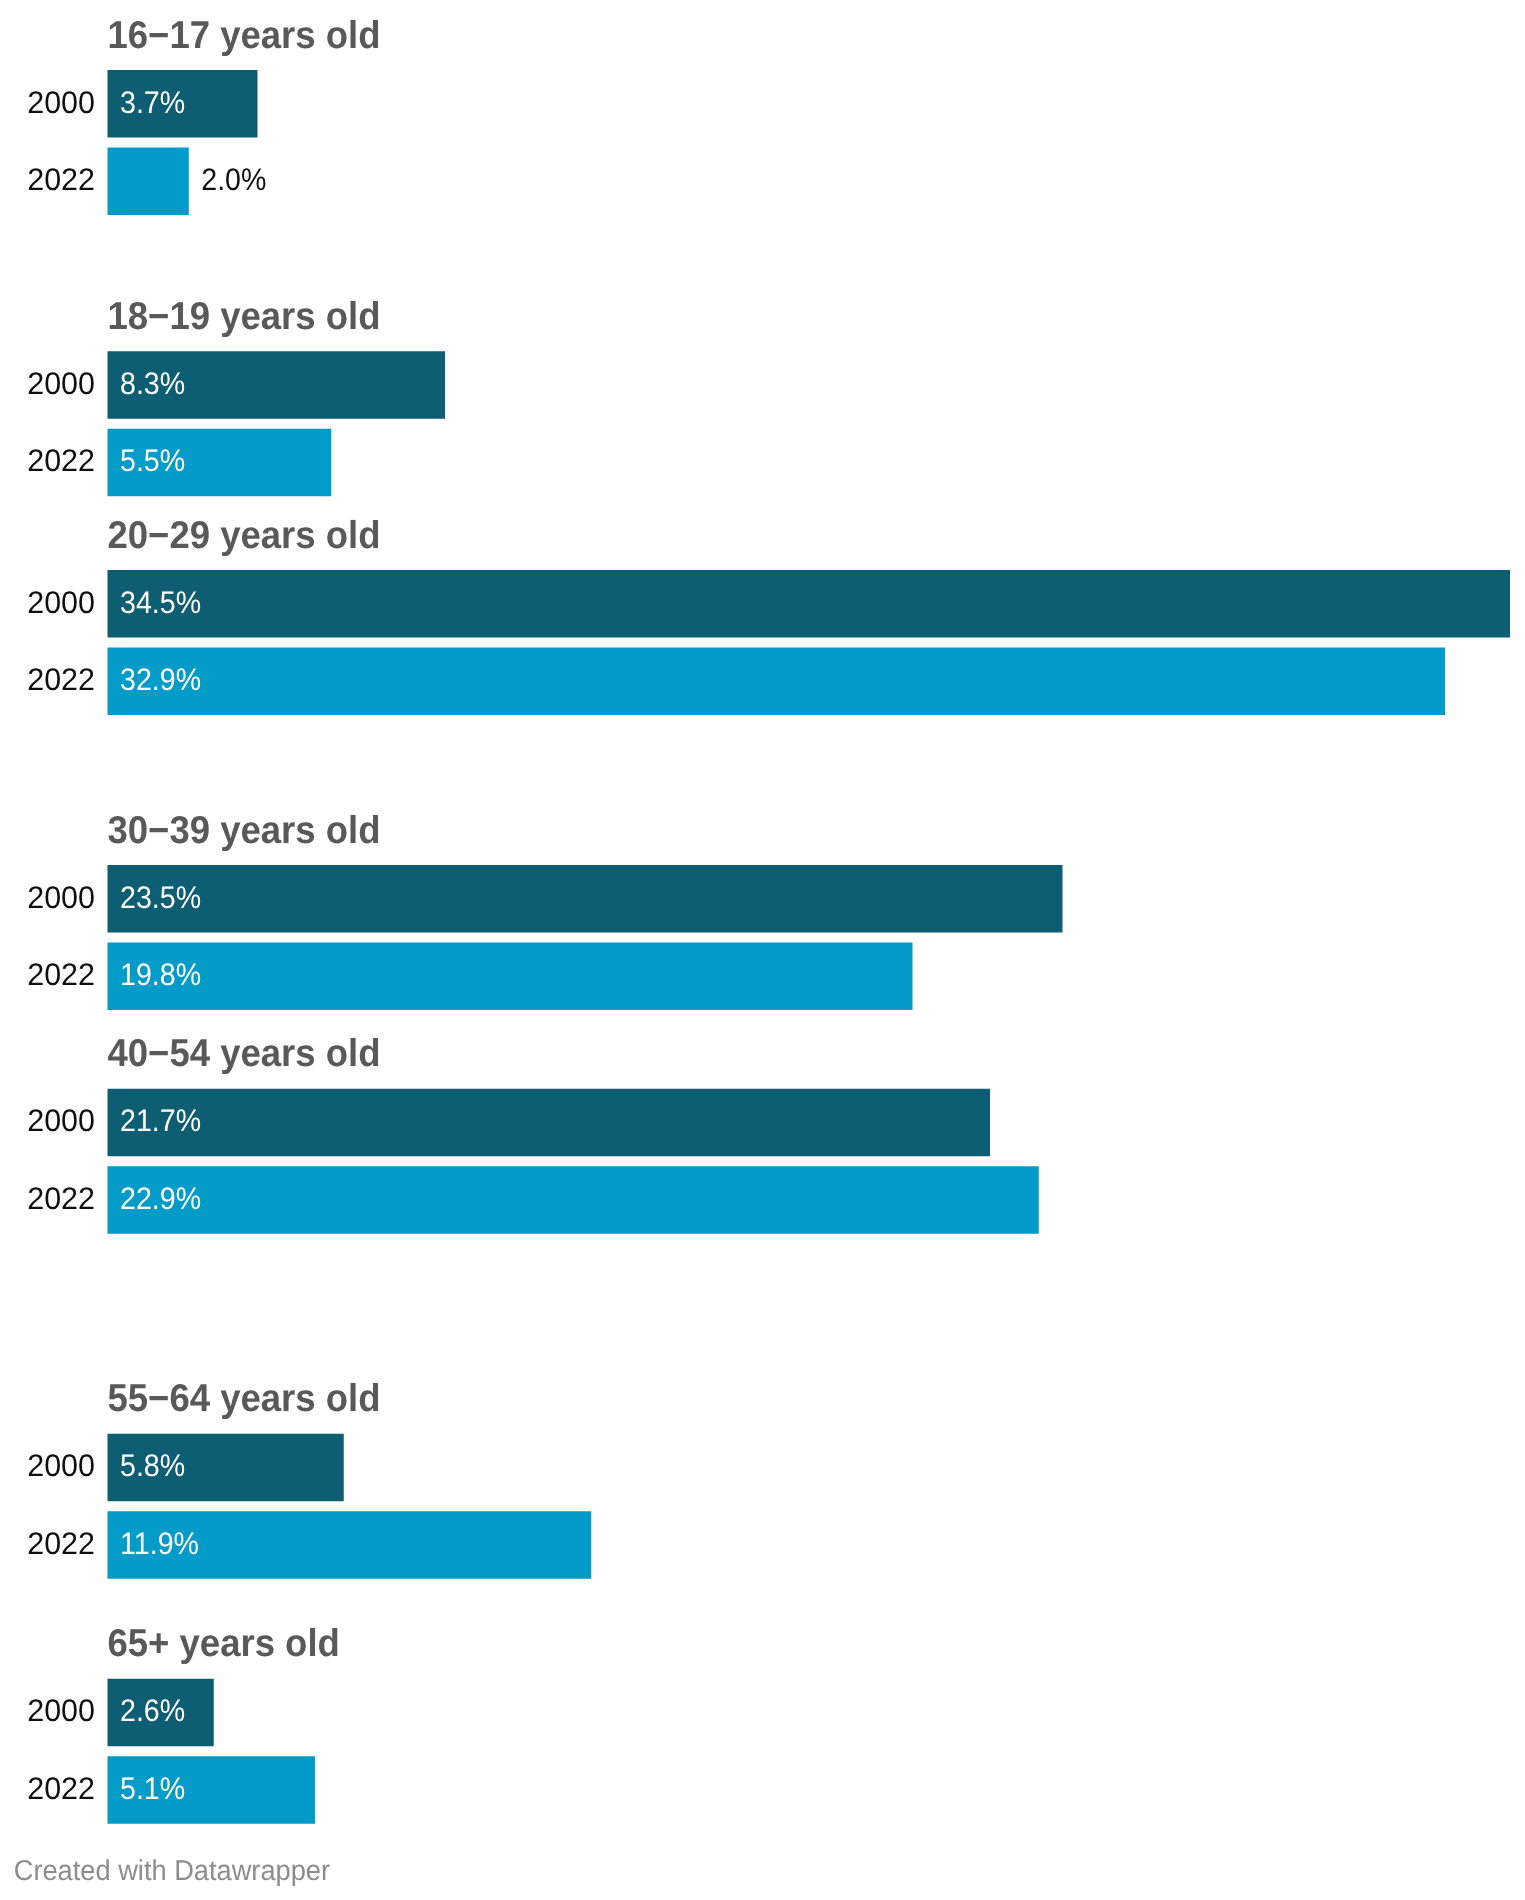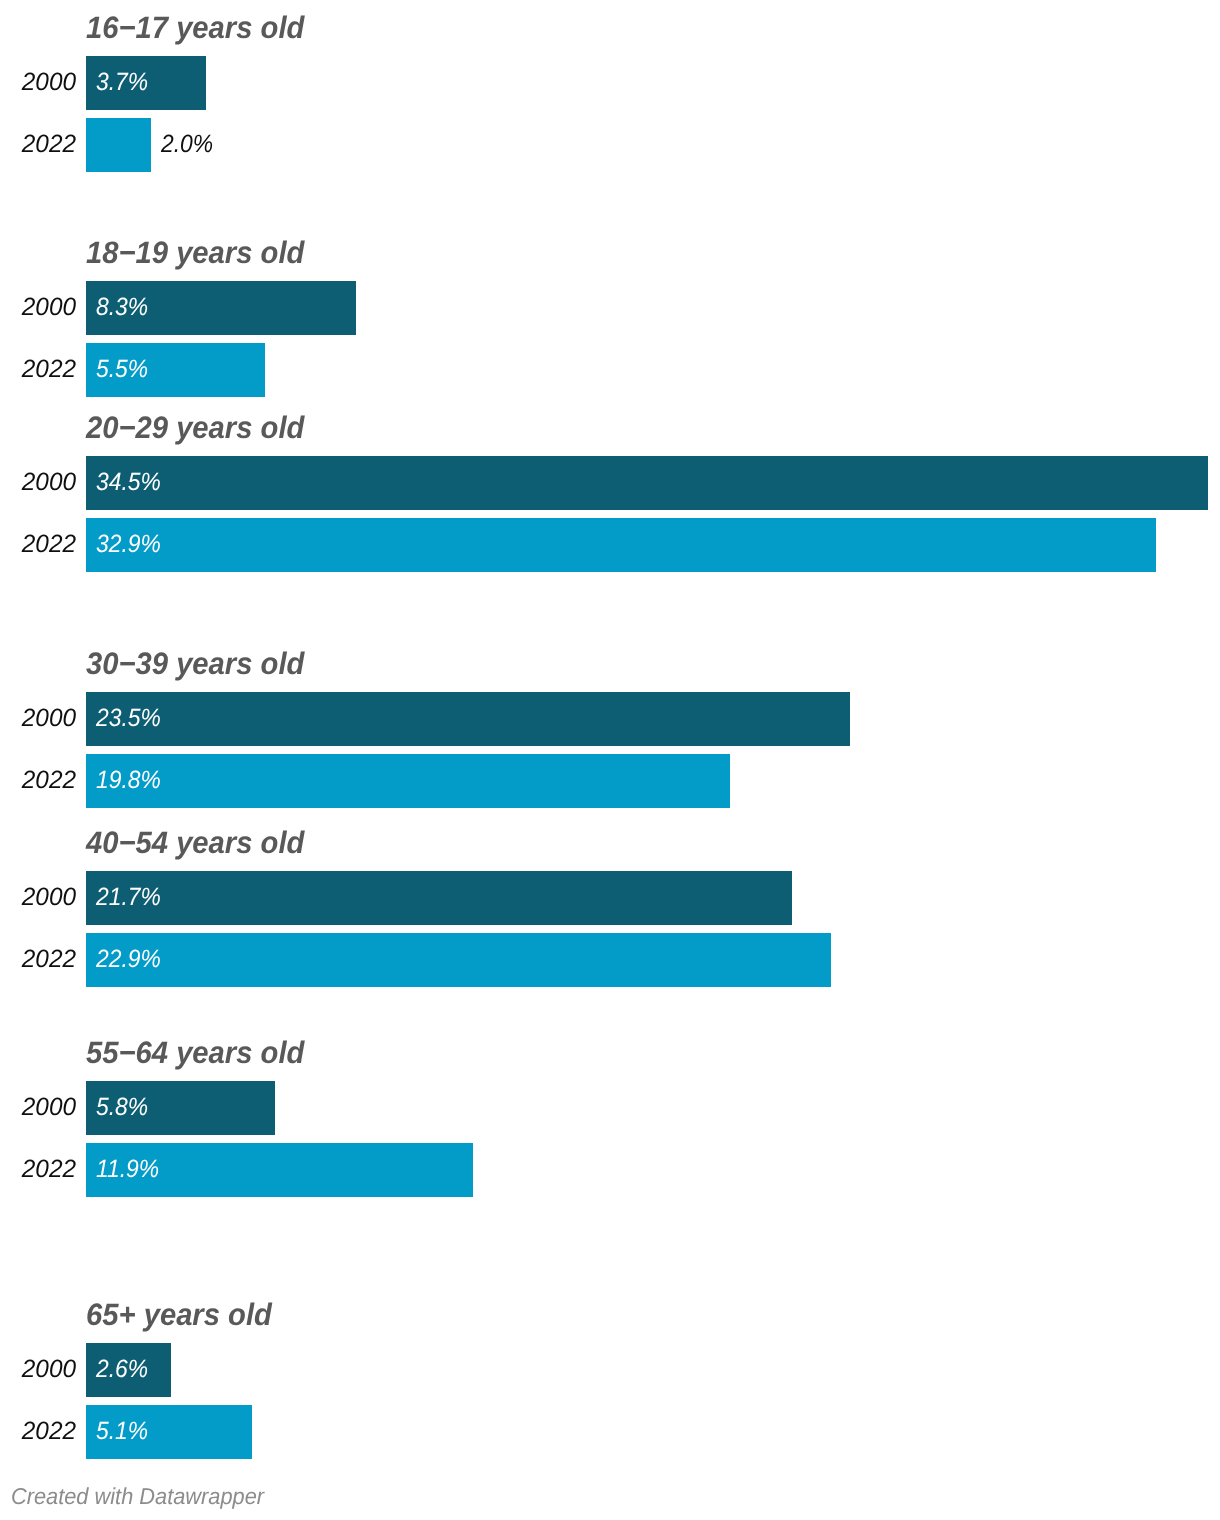--- a/index.html
+++ b/index.html
@@ -1,19 +1,19 @@
 <!DOCTYPE html>
 <html><head>
 <meta charset="utf-8">
 <title>Bar chart</title>
 <style>
   html,body{margin:0;padding:0;background:#ffffff;}
   body{width:1220px;height:1520px;font-family:"Liberation Sans",sans-serif;
        -webkit-font-smoothing:antialiased;text-rendering:geometricPrecision;}
-  .chart{position:relative;width:1220px;height:1520px;overflow:hidden;background:#ffffff;font-style:italic;}
+  .chart{position:relative;width:1220px;height:1520px;overflow:hidden;background:#ffffff;}
   .group{position:absolute;left:0;width:1220px;}
   .grp-title{position:absolute;left:86.3px;top:3px;font-size:31px;font-weight:bold;color:#595959;
              white-space:nowrap;line-height:34px;word-spacing:0px;
              transform:scaleX(0.942) translateZ(0);transform-origin:0% 50%;}
   .row{position:absolute;left:0;width:1044px;height:54px;}
   .row-label{position:absolute;left:0;width:76px;text-align:right;font-size:25px;color:#0f0f0f;
              line-height:53.3px;white-space:nowrap;
              transform:scaleX(0.975) translateZ(0);transform-origin:100% 50%;}
   .bar{position:absolute;left:86px;top:0;height:54px;}
   .vlabel{position:absolute;top:0;line-height:52.6px;font-size:25px;white-space:nowrap;
@@ -86,21 +86,21 @@
       <div class="row-label">2000</div>
       <div class="bar" style="width:705.72px;background:#0d5e73"></div>
       <div class="vlabel inside" style="left:96.00px">21.7%</div>
     </div>
     <div class="row" style="top:110px">
       <div class="row-label">2022</div>
       <div class="bar" style="width:744.75px;background:#039bc8"></div>
       <div class="vlabel inside" style="left:96.00px">22.9%</div>
     </div>
   </div>
-  <div class="group" style="top:1033px;height:164px">
+  <div class="group" style="top:1099px;height:164px">
     <div class="grp-title">55−64 years old</div>
     <div class="row" style="top:48px">
       <div class="row-label">2000</div>
       <div class="bar" style="width:188.63px;background:#0d5e73"></div>
       <div class="vlabel inside" style="left:96.00px">5.8%</div>
     </div>
     <div class="row" style="top:110px">
       <div class="row-label">2022</div>
       <div class="bar" style="width:387.01px;background:#039bc8"></div>
       <div class="vlabel inside" style="left:96.00px">11.9%</div>

